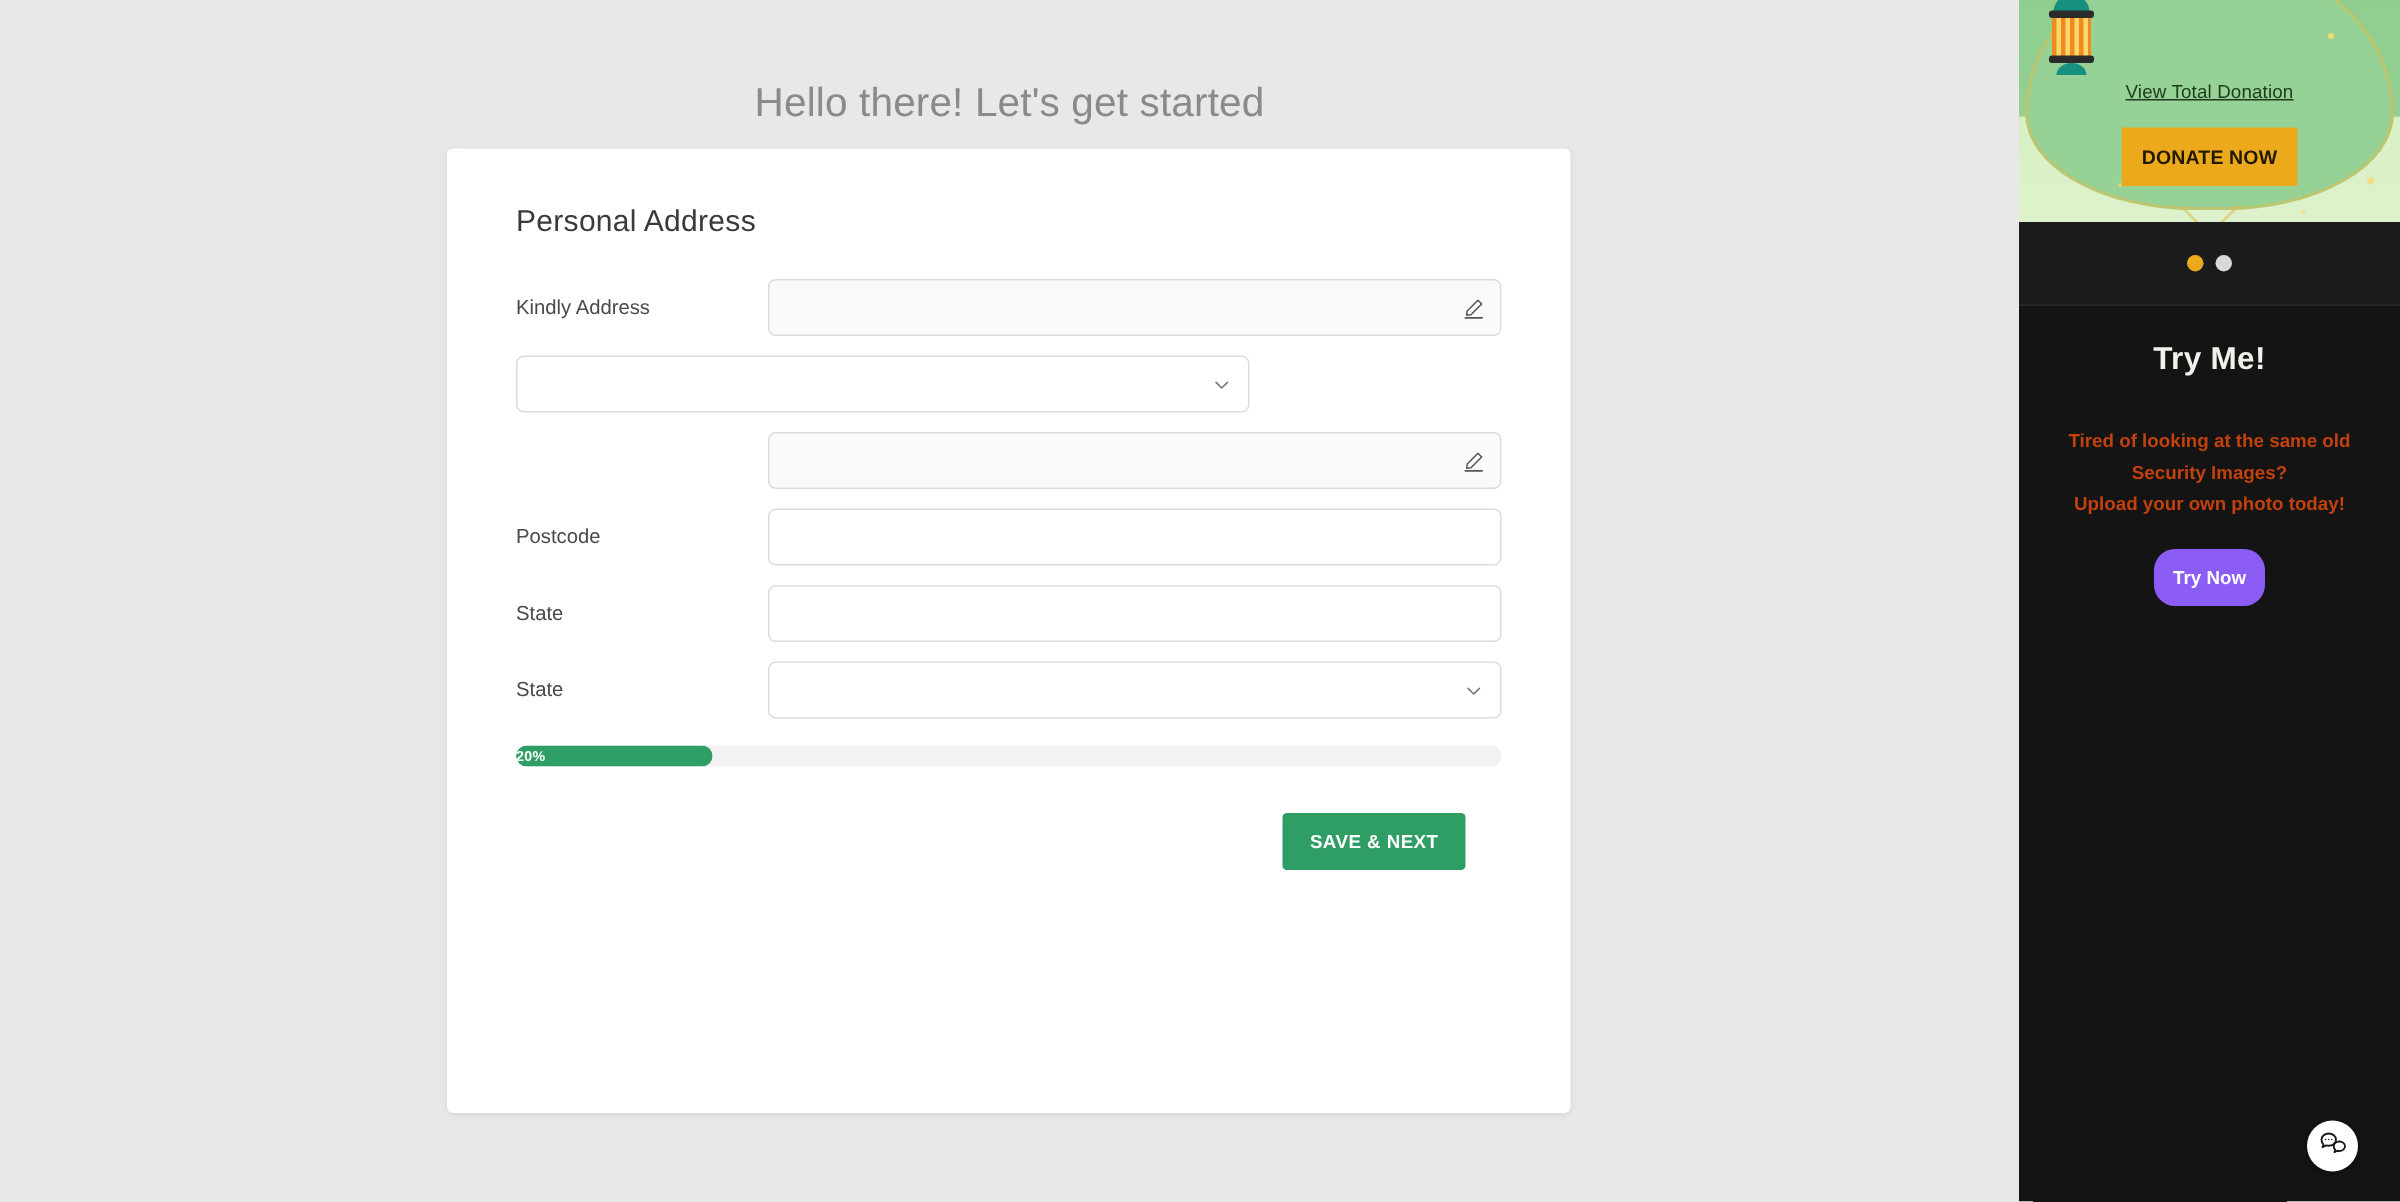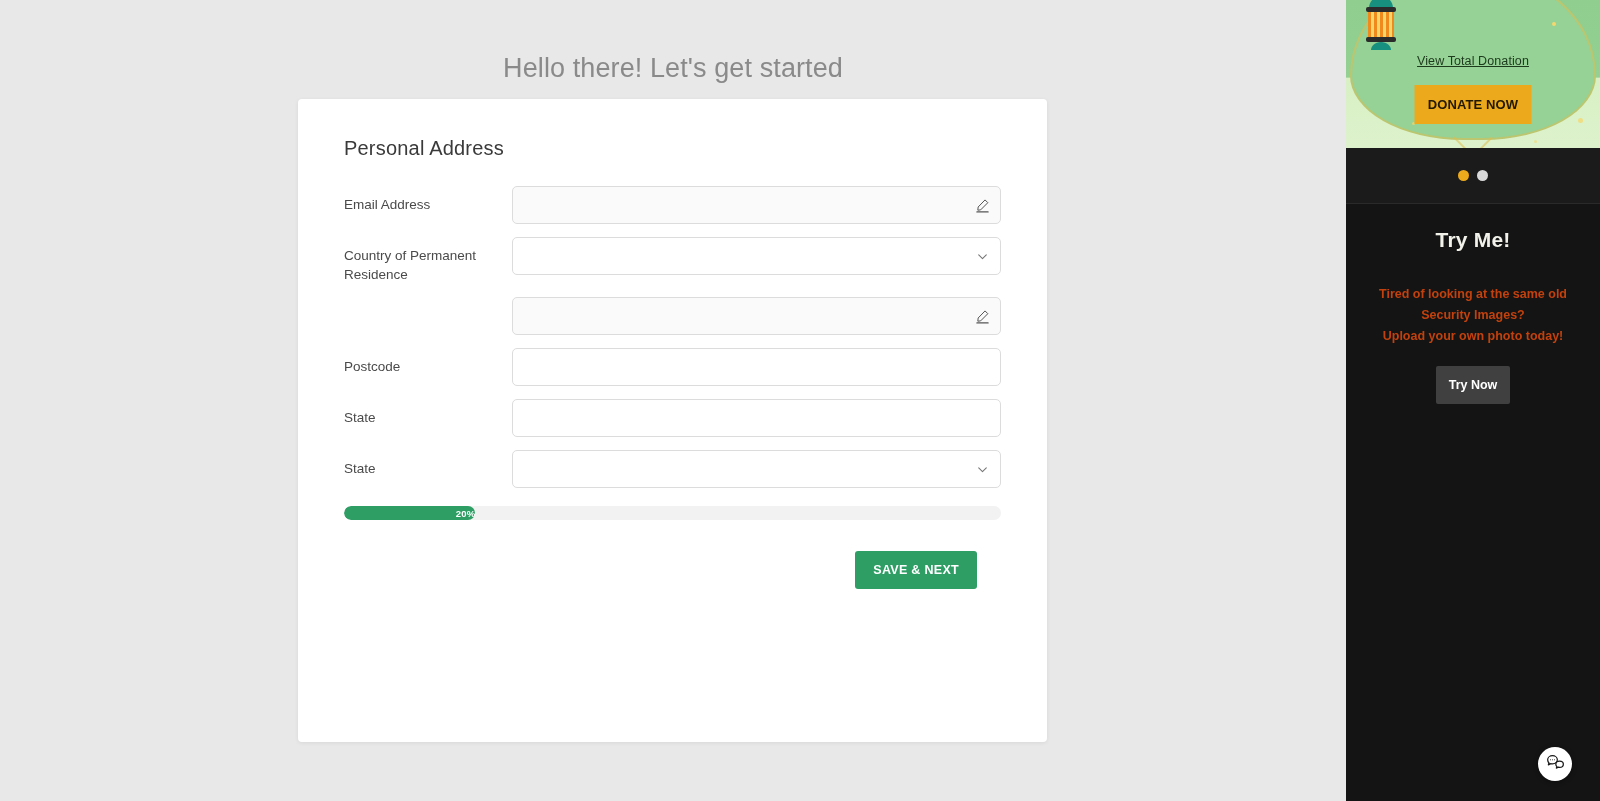--- a/index.html
+++ b/index.html
@@ -112,21 +112,21 @@
     border-radius: 8px;
     overflow: hidden;
   }
   .progress-fill {
     height: 100%;
     width: 20%;
     background: #2e9e65;
     border-radius: 8px;
     display: flex;
     align-items: center;
-    justify-content: flex-end;
+    justify-content: flex-start;
   }
   .progress-label {
     font-size: 9.5px;
     font-weight: 700;
     color: #ffffff;
     letter-spacing: 0.2px;
   }
 
   
   .actions {
@@ -245,24 +245,24 @@
   }
   .promo-text {
     margin-top: 32px;
     font-size: 12.5px;
     font-weight: 700;
     line-height: 21px;
     color: #c2410c;
   }
   .btn-try {
     margin-top: 19px;
-    background: #404040;
+    background: #8b5cf6;
     color: #ffffff;
     border: none;
-    border-radius: 2px;
+    border-radius: 14px;
     width: 74px; height: 38px;
     font-family: "Liberation Sans", sans-serif;
     font-size: 12.5px;
     font-weight: 700;
     cursor: pointer;
   }
 
   .chat-widget {
     position: absolute;
     right: 28px; bottom: 20px;
@@ -287,34 +287,33 @@
 
     <div class="card">
       <div class="card-inner">
 
         <h2 class="section-title">Personal Address</h2>
 
 
         <div class="form">
 
           <div class="form-row">
-            <div class="form-label">Email Address</div>
+            <div class="form-label">Kindly Address</div>
             <div class="field-wrap">
               <input class="field prefilled" type="text" value="" placeholder="" style="">
               <span class="field-icon clickable">
                 <svg width="15" height="15" viewBox="0 0 24 24" fill="none" stroke="#555" stroke-width="1.6" stroke-linecap="round" stroke-linejoin="round">
                   <path d="M16.5 3.5l4 4L9 19l-4.5.5L5 15z"></path>
                   <path d="M3 22.2h18" stroke-width="1.8"></path>
                 </svg>
               </span>
             </div>
           </div>
 
           <div class="form-row">
-            <div class="form-label">Country of Permanent Residence</div>
             <div class="field-wrap">
               <input class="field" type="text" readonly="" value="" placeholder="" style="">
               <span class="field-icon clickable">
                 <svg width="13" height="13" viewBox="0 0 24 24" fill="none" stroke="#777" stroke-width="2" stroke-linecap="round" stroke-linejoin="round">
                   <path d="M5 9l7 7 7-7"></path>
                 </svg>
               </span>
             </div>
           </div>
 

